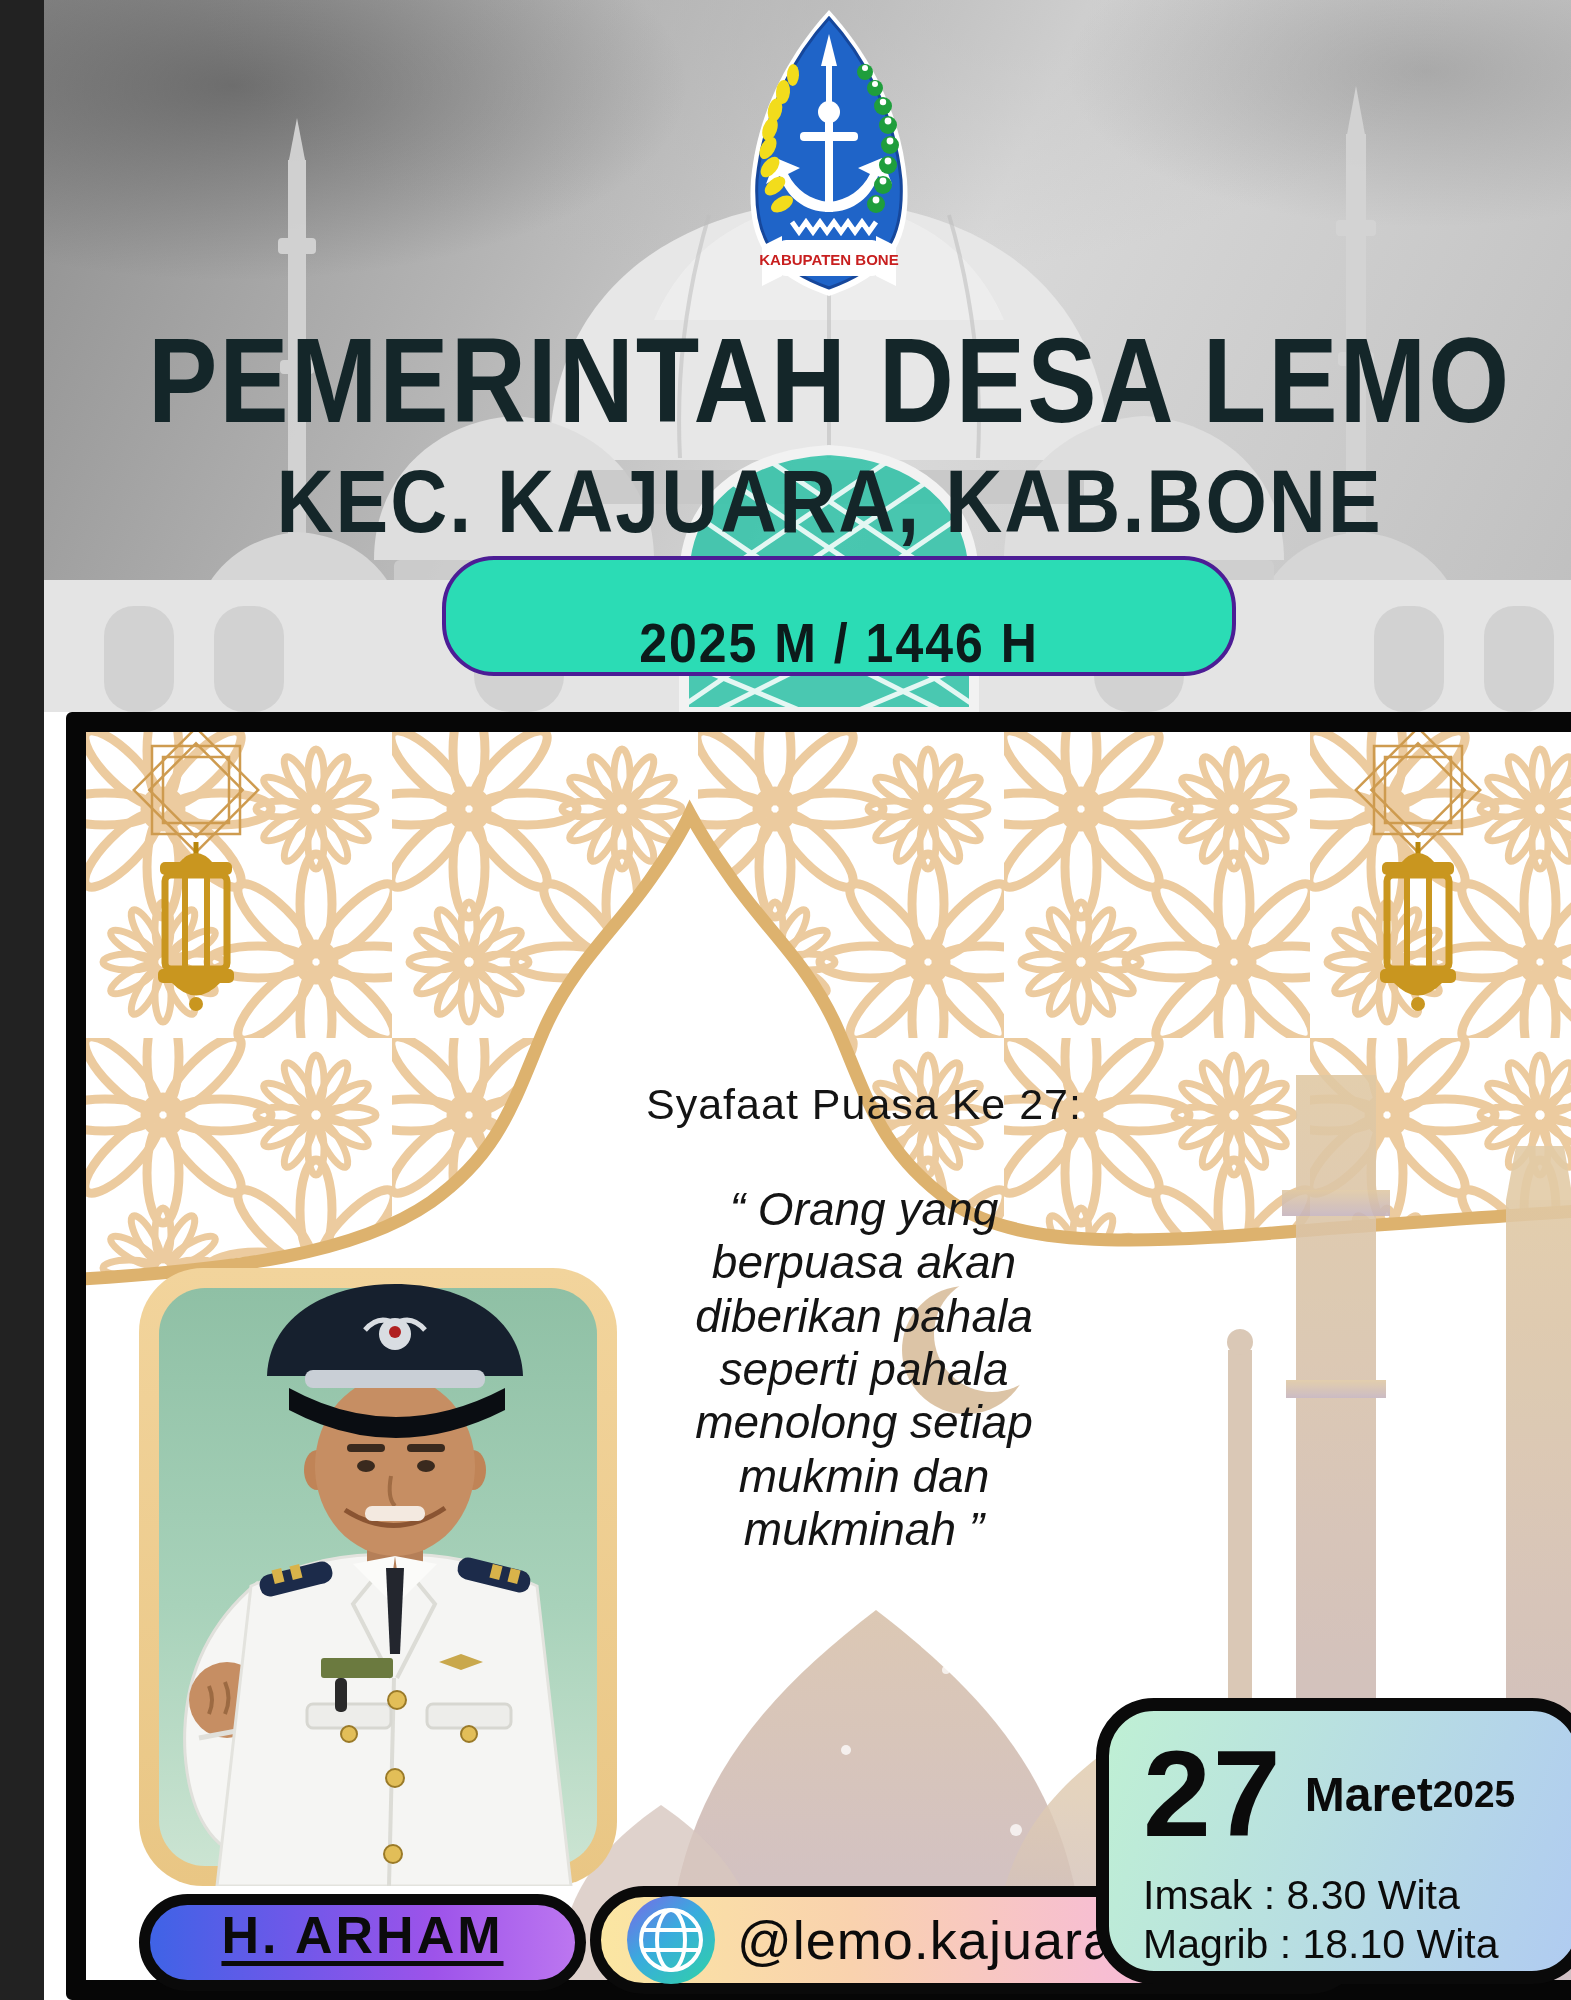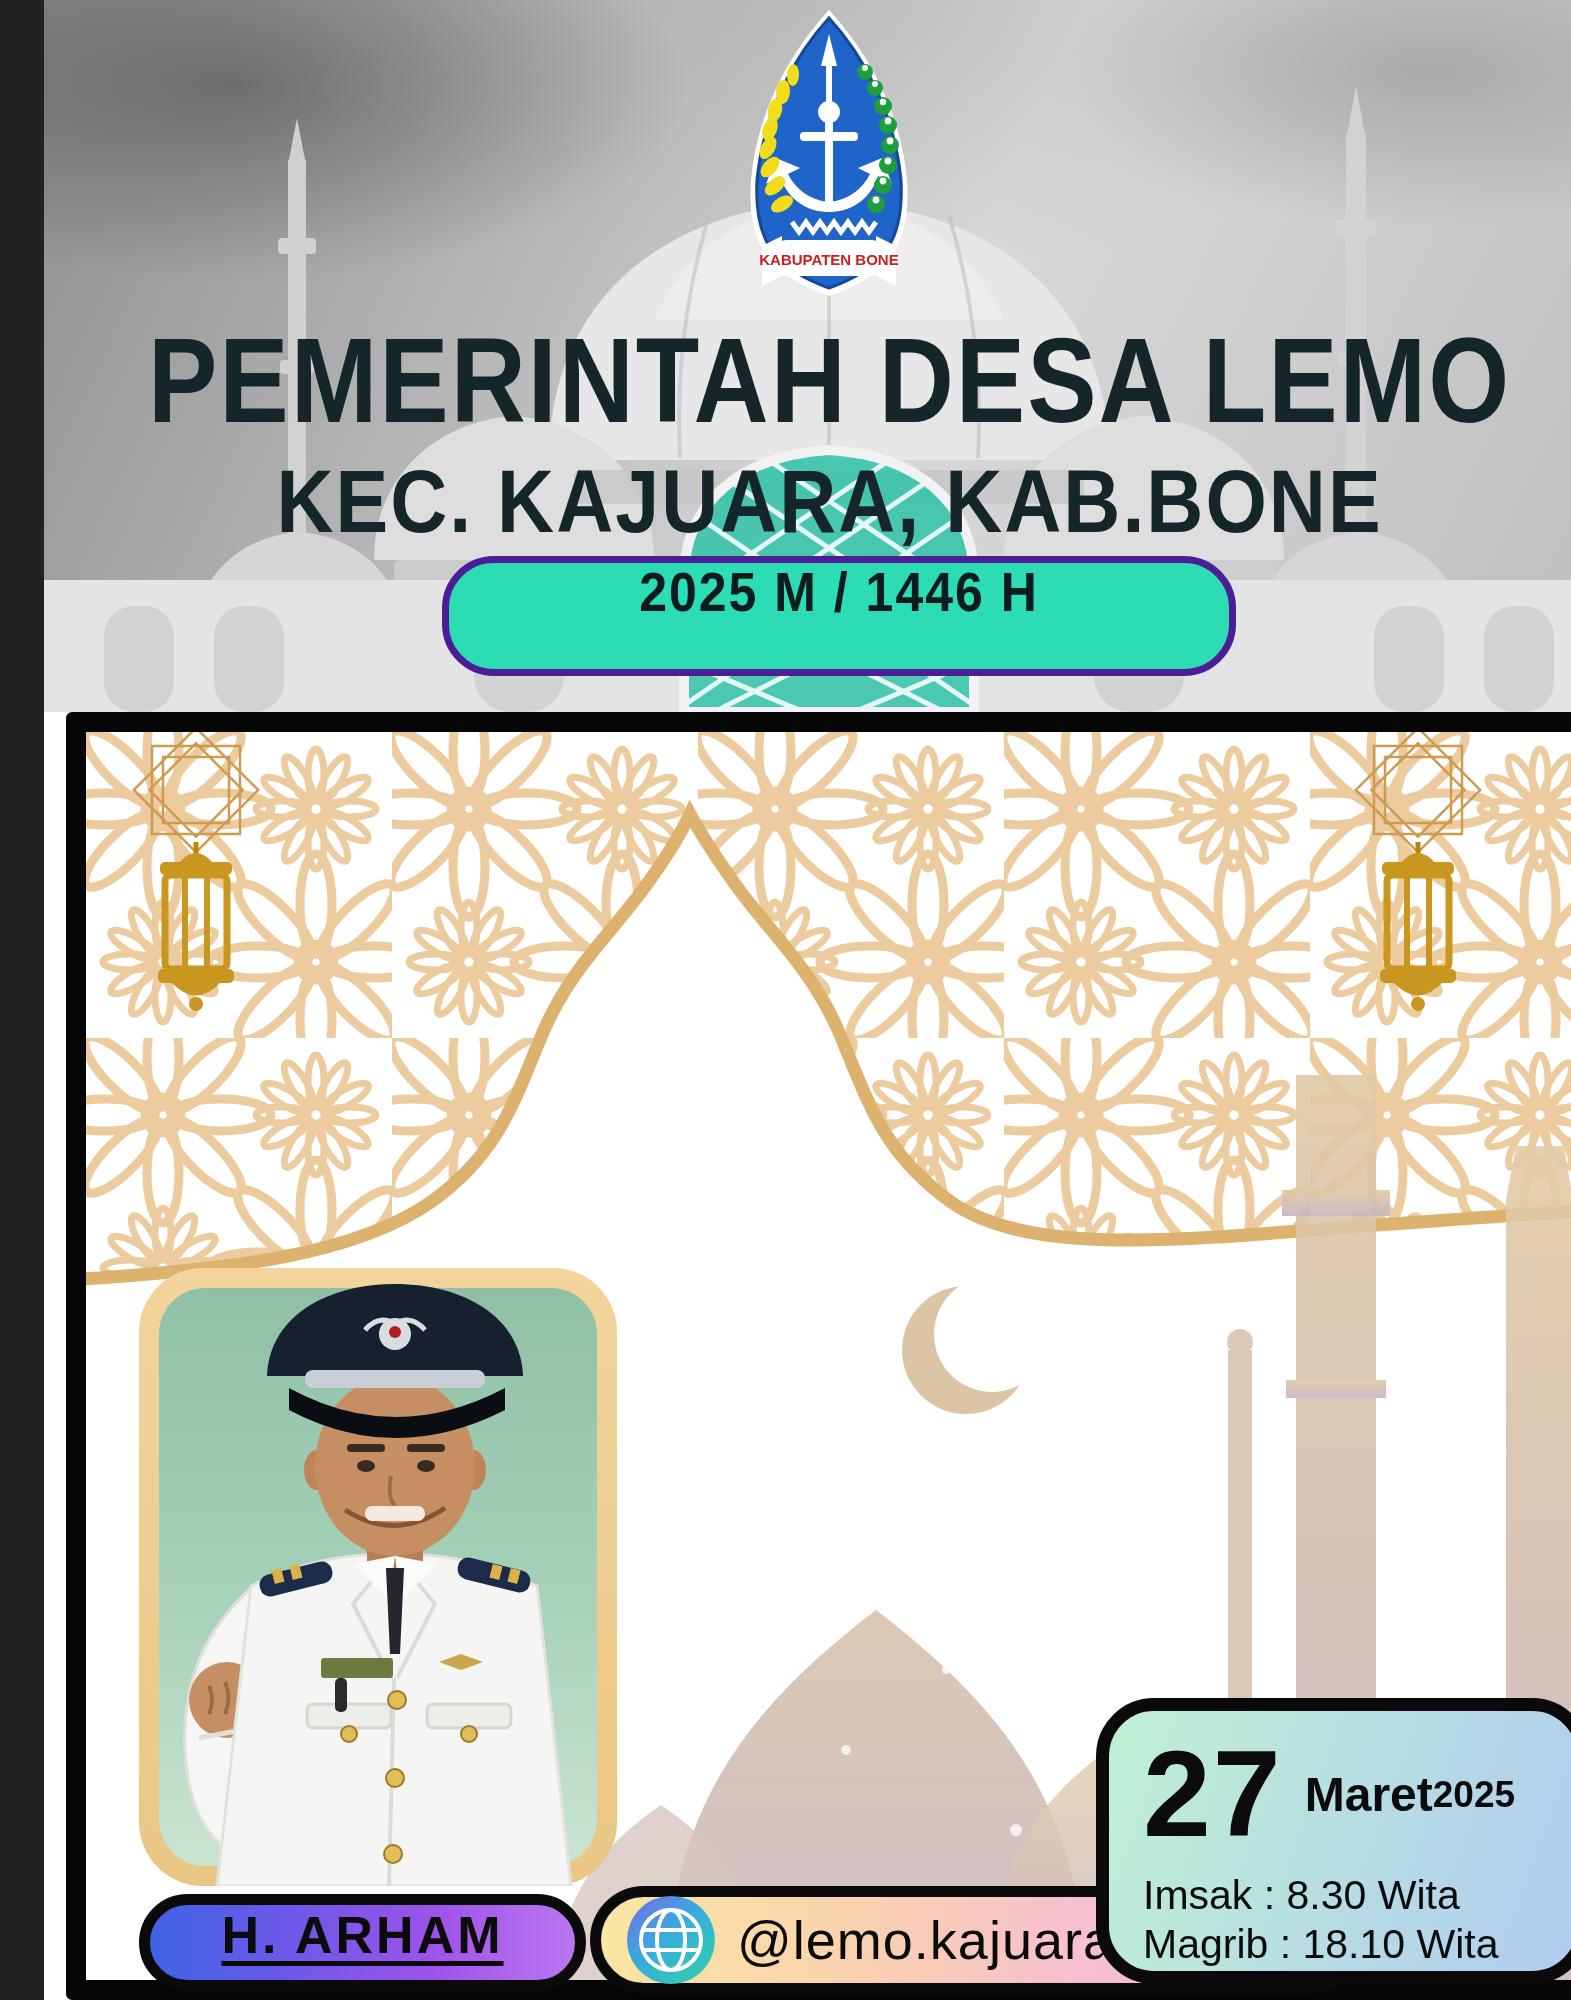--- a/index.html
+++ b/index.html
@@ -19,22 +19,22 @@
   .logo{left:660px;top:8px;width:250px;height:294px;z-index:6;}
 
   .title1{left:0;top:312px;width:1571px;text-align:center;z-index:6;
     font-size:104px;font-weight:bold;letter-spacing:2px;color:#142629;
     transform:scaleY(1.16);transform-origin:center top;white-space:nowrap;}
   .title2{left:0;top:450px;width:1571px;text-align:center;z-index:6;
     font-size:79px;font-weight:bold;letter-spacing:2px;color:#142629;
     transform:scaleY(1.12);transform-origin:center top;white-space:nowrap;}
 
   .year-pill{left:398px;top:556px;width:794px;height:120px;z-index:7;
-    background:#2BDCB5;border:7px solid #4c1d95;border-radius:52px;
-    display:flex;align-items:flex-start;justify-content:center;box-sizing:border-box;}
+    background:#2BDCB5;border:4px solid #4c1d95;border-radius:52px;
+    display:flex;align-items:flex-end;justify-content:center;box-sizing:border-box;}
   .year-pill span{font-size:50px;font-weight:bold;color:#0c1b1b;letter-spacing:2px;
     transform:scaleY(1.1);}
 
   
   .card-bg{left:22px;top:712px;width:1527px;height:1288px;background:#ffffff;z-index:2;}
   .card-border{left:22px;top:712px;width:1527px;height:1288px;border:20px solid #060606;
     box-sizing:border-box;border-radius:6px;z-index:40;pointer-events:none;}
   .pattern-layer{left:42px;top:732px;z-index:5;}
   .silhouette-layer{left:42px;top:1050px;z-index:8;}
 
@@ -335,20 +335,30 @@
         <circle cx="930" cy="780" r="6"></circle>
           <circle cx="700" cy="840" r="4"></circle>
         <circle cx="1060" cy="820" r="5"></circle>
           <circle cx="830" cy="890" r="4"></circle>
         <circle cx="990" cy="560" r="4"></circle>
           <circle cx="640" cy="640" r="3"></circle>
       </g>
     </g>
   </svg>
 
+  <div class="abs quote-block">
+    <div class="quote-heading">Syafaat Puasa Ke 27:</div>
+    <div class="quote-body">“ Orang yang
+berpuasa akan
+diberikan pahala
+seperti pahala
+menolong setiap
+mukmin dan
+mukminah ”</div>
+  </div>
 
   <div class="abs photo-frame">
     <div class="photo-inner"></div>
   </div>
   <svg class="abs man" viewBox="0 0 478 648">
 
     <path d="M118 345 C70 385 42 440 46 515 C50 572 70 606 100 617 L160 600 C147 540 146 468 166 410 Z" fill="#F6F6F4" stroke="#E0E0DB" stroke-width="3"></path>
     <circle cx="88" cy="462" r="38" fill="#C68E63"></circle>
     <g stroke="#9C6A42" stroke-width="4" fill="none">
       <path d="M70 448 q6 14 0 28"></path>

